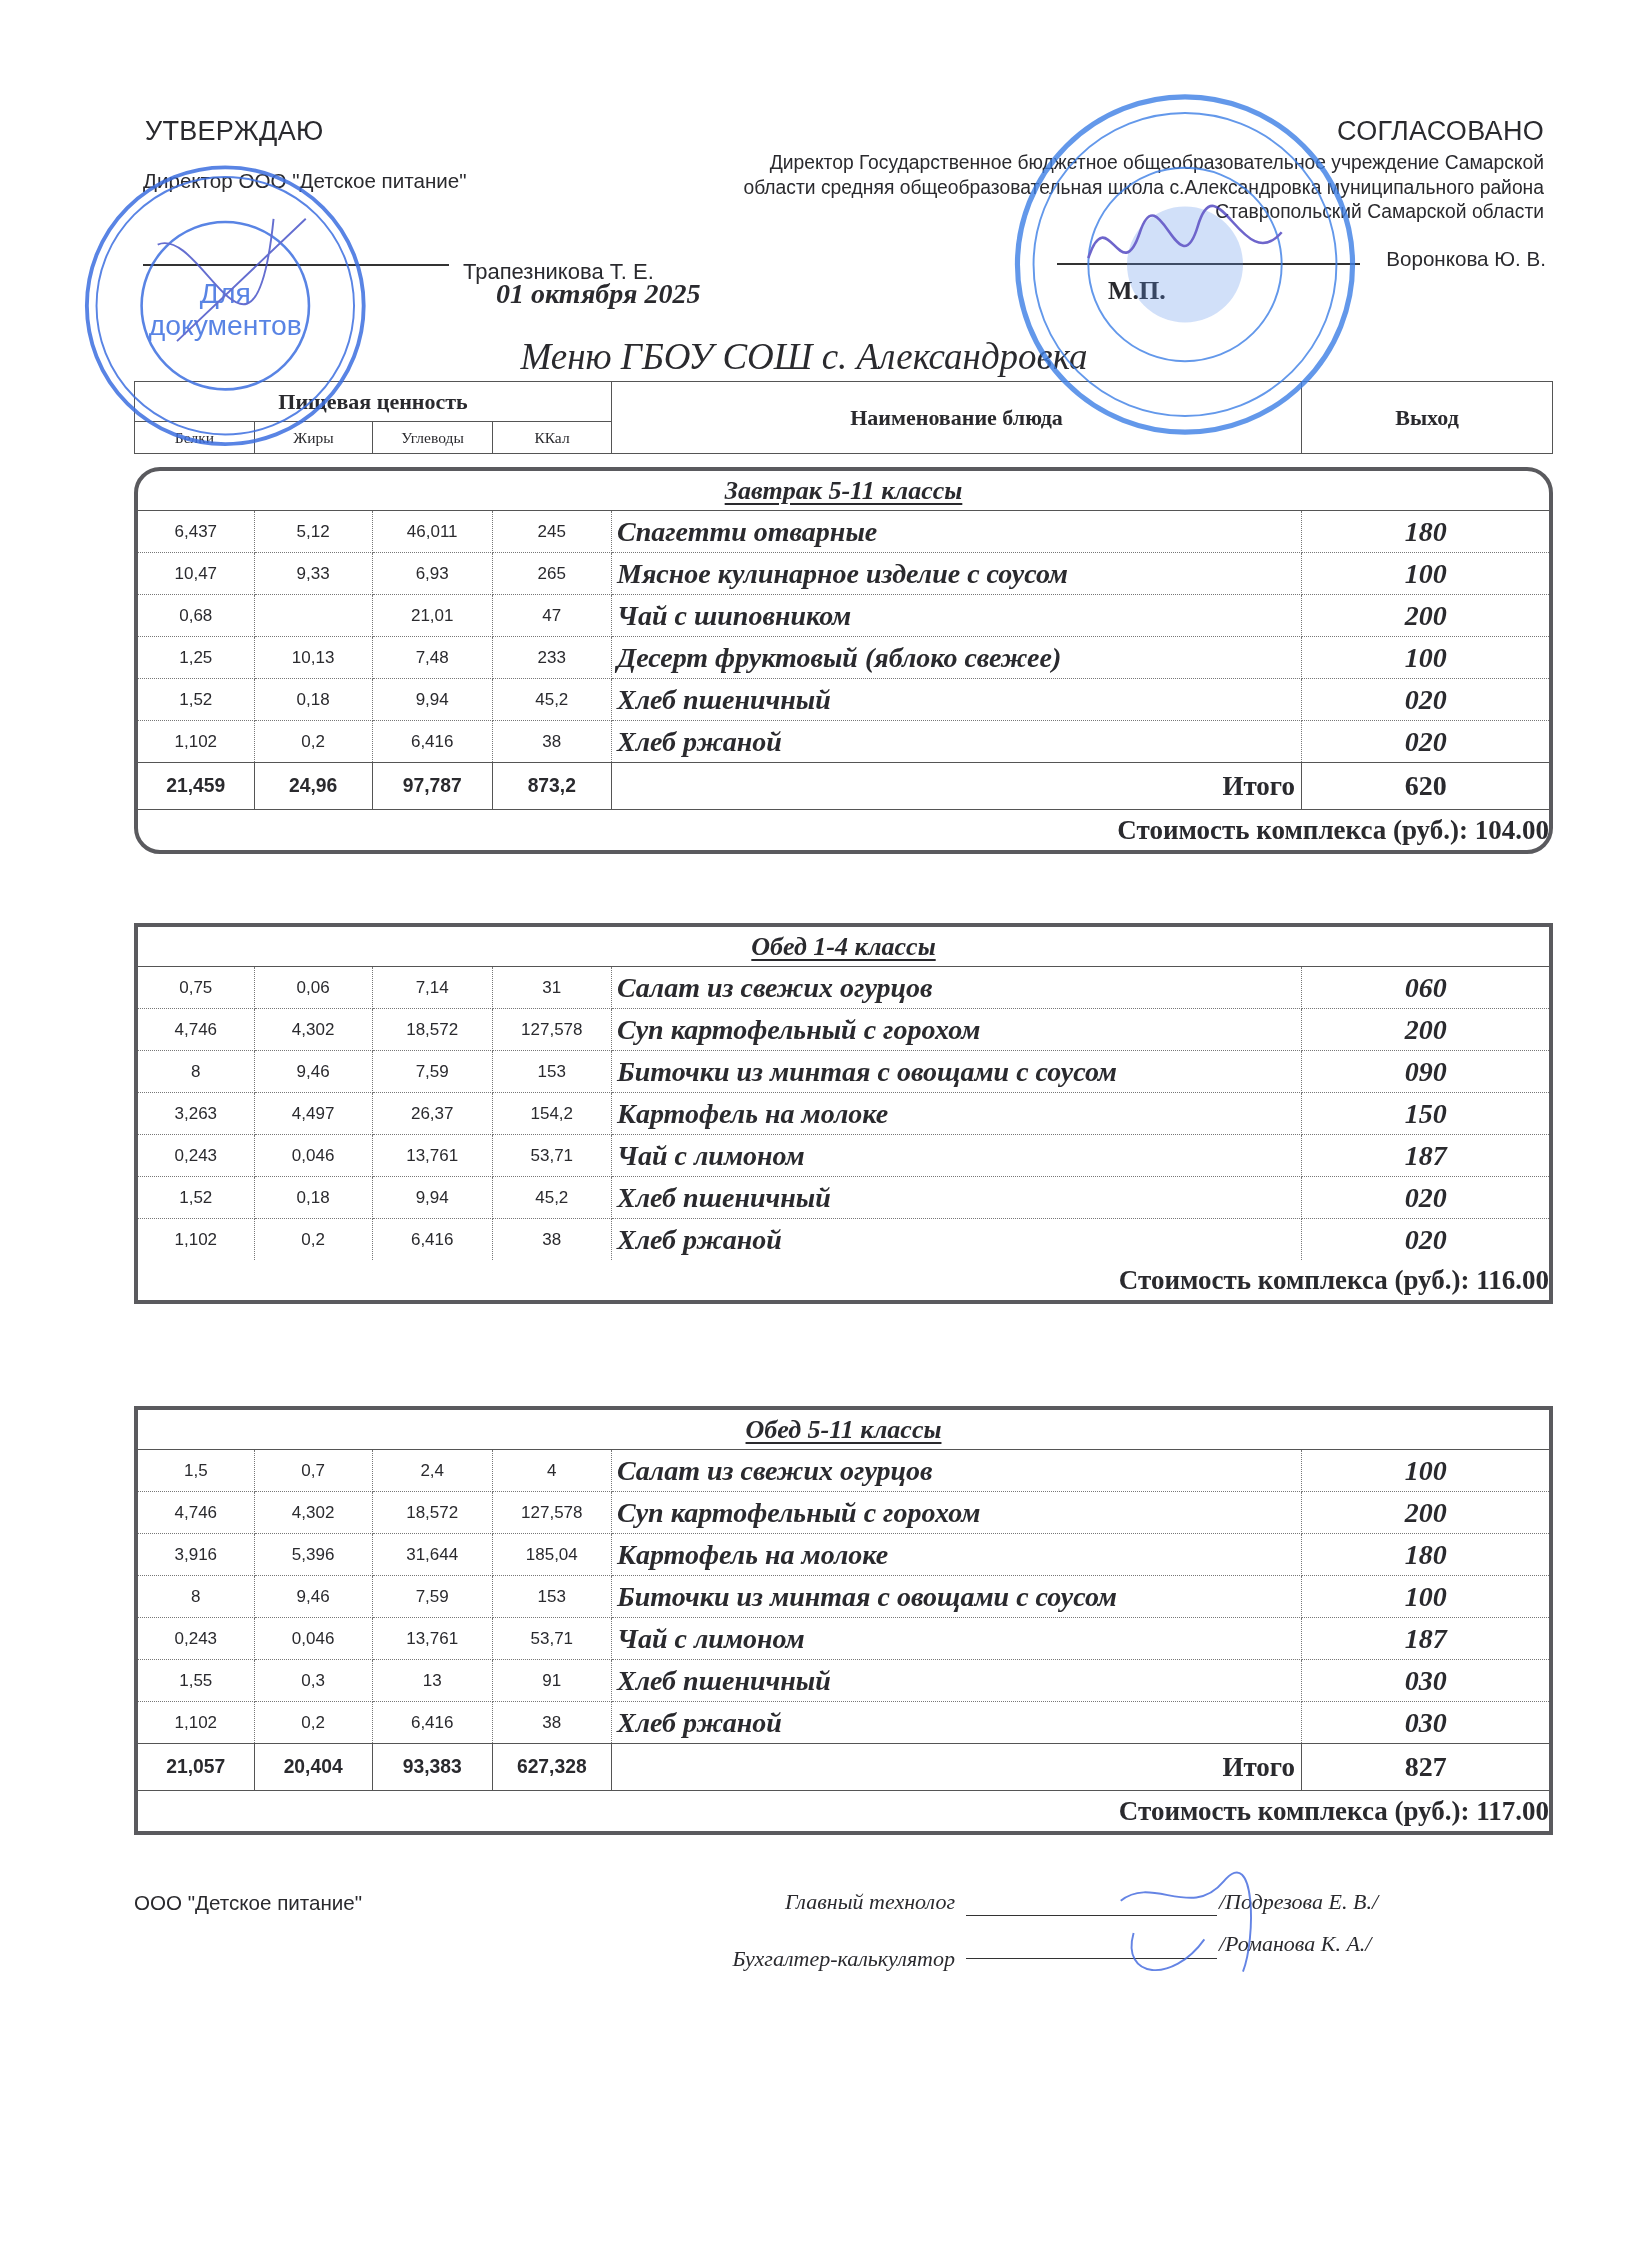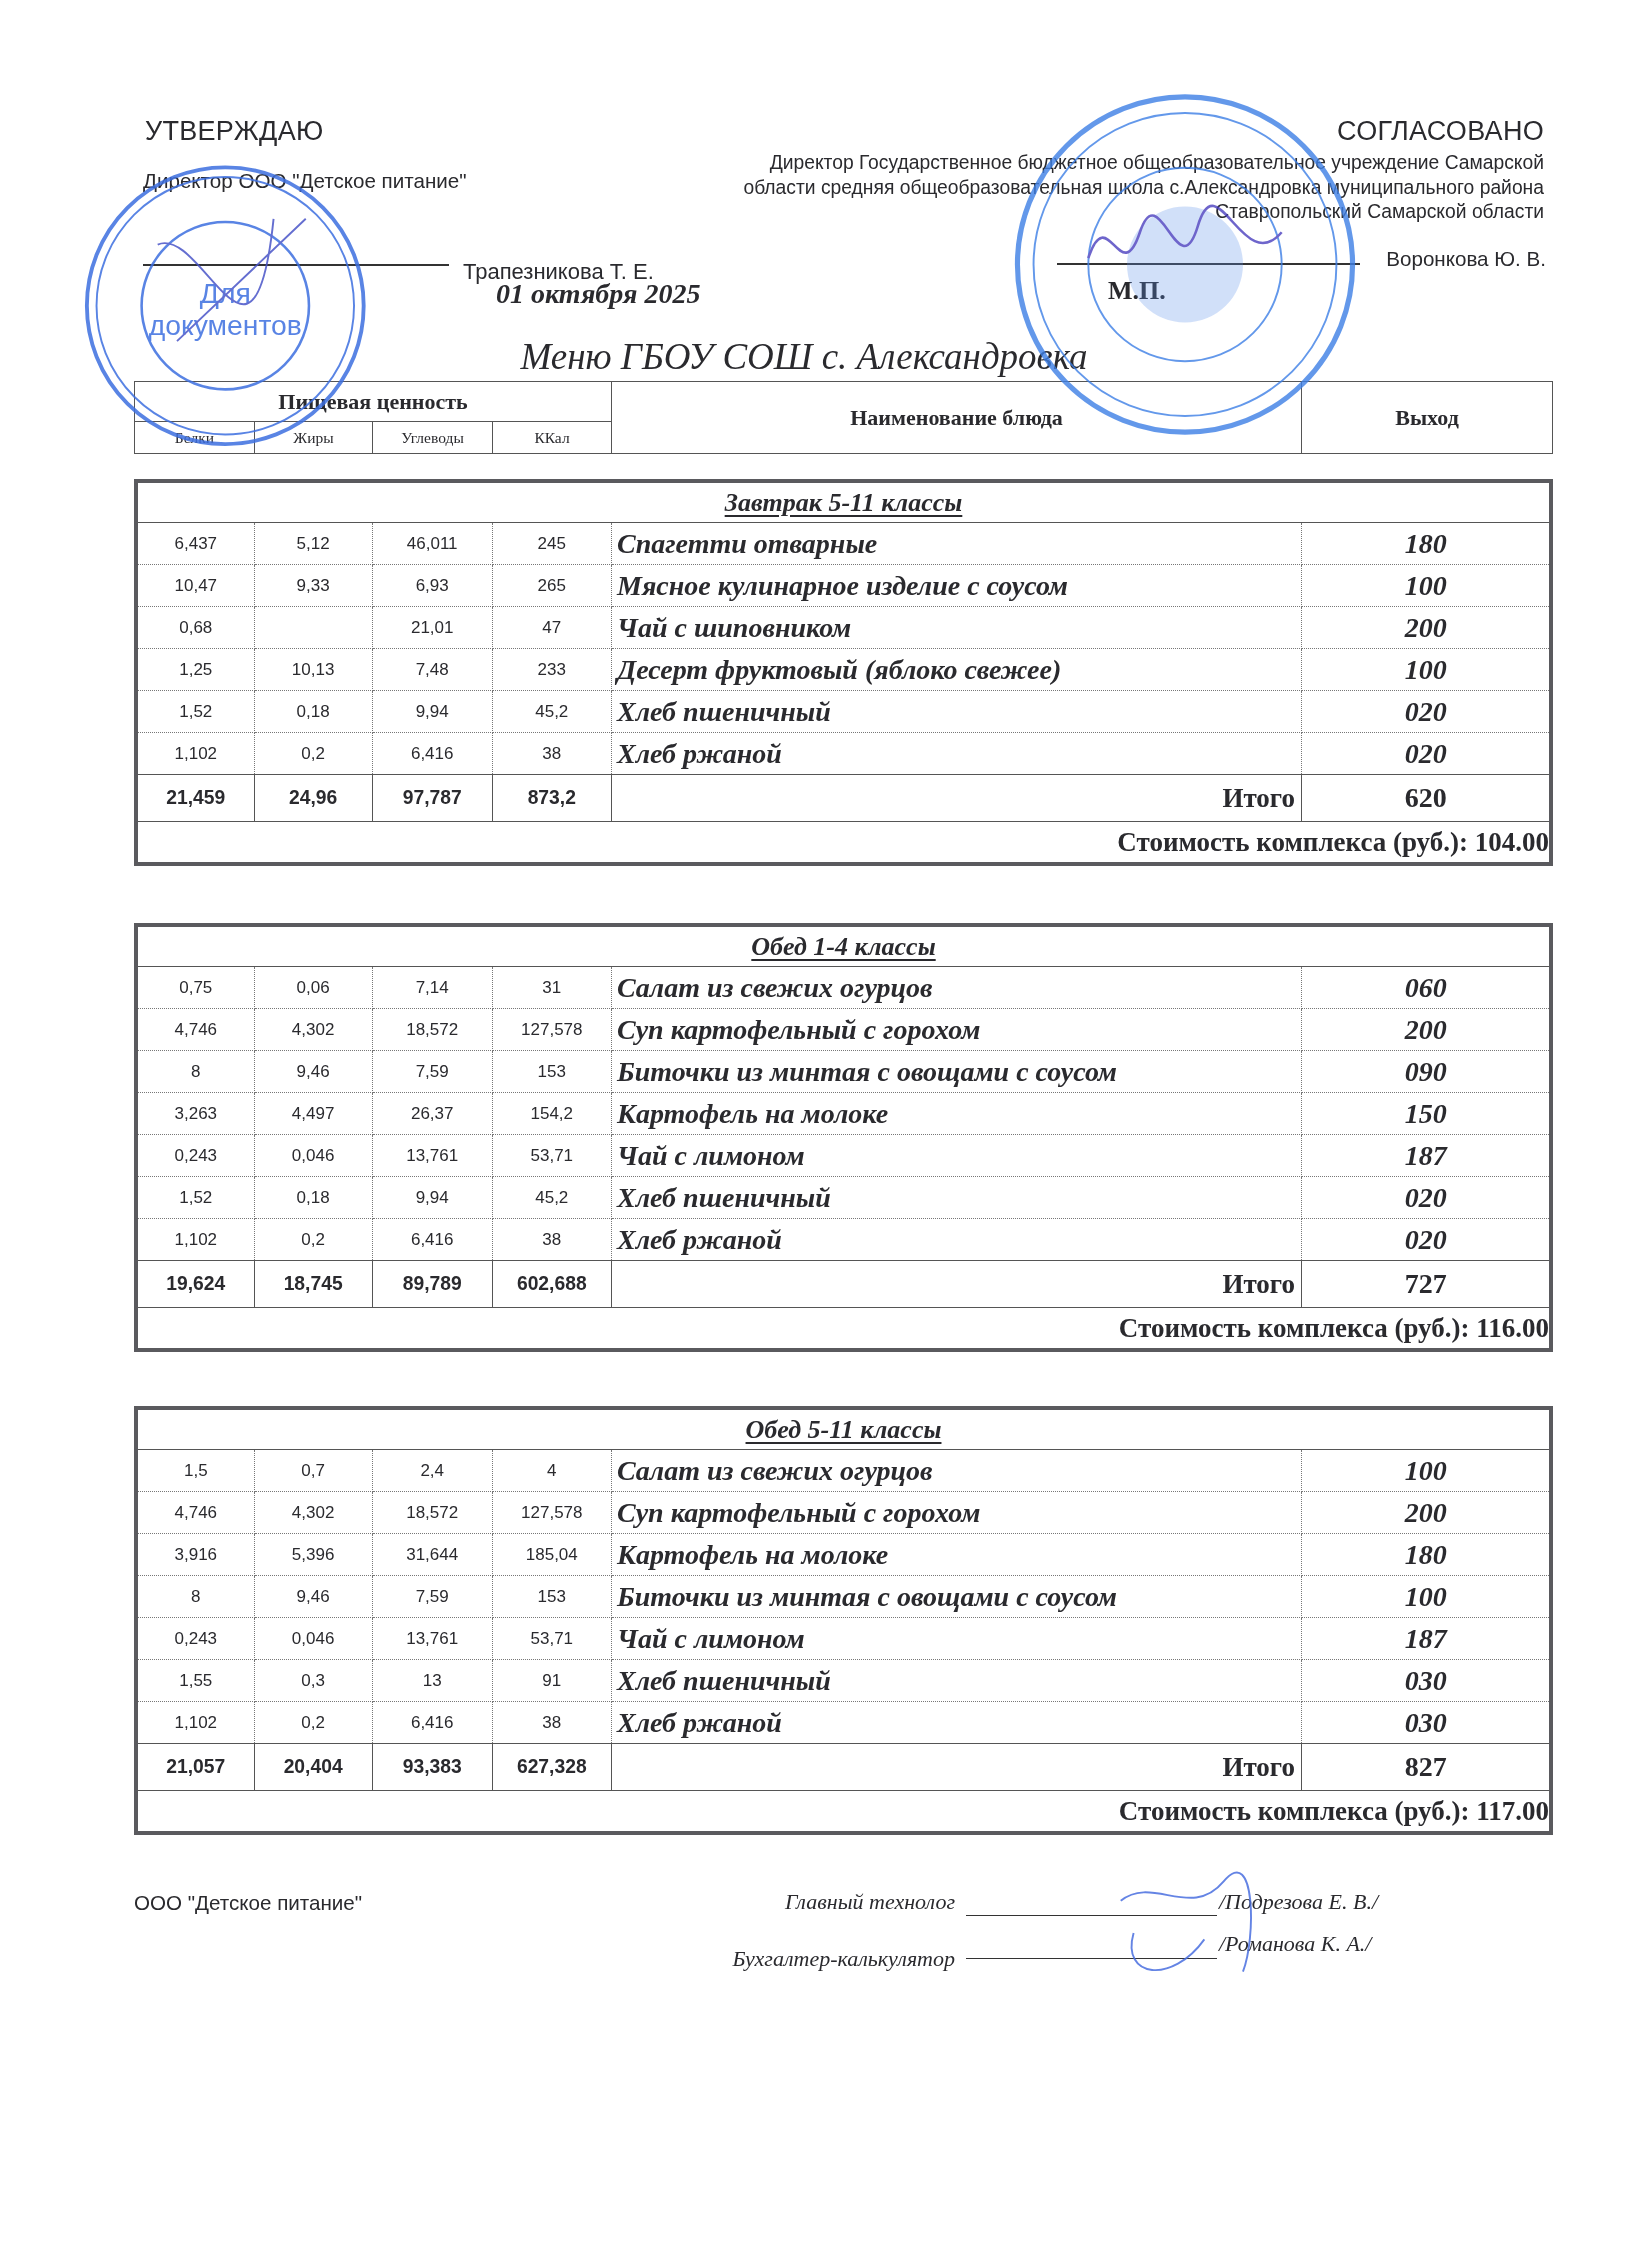--- a/index.html
+++ b/index.html
@@ -85,21 +85,21 @@
   <tr>
     <td class="hdr-sub">Белки</td>
     <td class="hdr-sub">Жиры</td>
     <td class="hdr-sub">Углеводы</td>
     <td class="hdr-sub">ККал</td>
   </tr>
 </tbody>
   </table>
 
 <div id="sections-root">
-    <div class="abs section" style="top:479px;">
+    <div class="abs section" style="top:467px;border-radius:26px;">
       <div class="section-title serif"><span>Завтрак 5-11 классы</span></div>
       <table class="menu-table">
         <colgroup>
           <col style="width:116px">
           <col style="width:118px">
           <col style="width:120px">
           <col style="width:119px">
           <col style="width:690px">
           <col style="width:247px">
         </colgroup>
@@ -225,28 +225,20 @@
             <td class="yield serif">020</td>
           </tr>
           <tr class="menu-row">
             <td class="num sans">1,102</td>
             <td class="num sans">0,2</td>
             <td class="num sans">6,416</td>
             <td class="num sans">38</td>
             <td class="dish serif">Хлеб ржаной</td>
             <td class="yield serif">020</td>
           </tr>
-          <tr class="total-row">
-            <td class="total-num sans">19,624</td>
-            <td class="total-num sans">18,745</td>
-            <td class="total-num sans">89,789</td>
-            <td class="total-num sans">602,688</td>
-            <td class="total-label serif">Итого</td>
-            <td class="total-yield serif">727</td>
-          </tr>
         </tbody>
       </table>
       <div class="cost serif">Стоимость комплекса (руб.): 116.00</div>
     </div>
     <div class="abs section" style="top:1406px;">
       <div class="section-title serif"><span>Обед 5-11 классы</span></div>
       <table class="menu-table">
         <colgroup>
           <col style="width:116px">
           <col style="width:118px">

